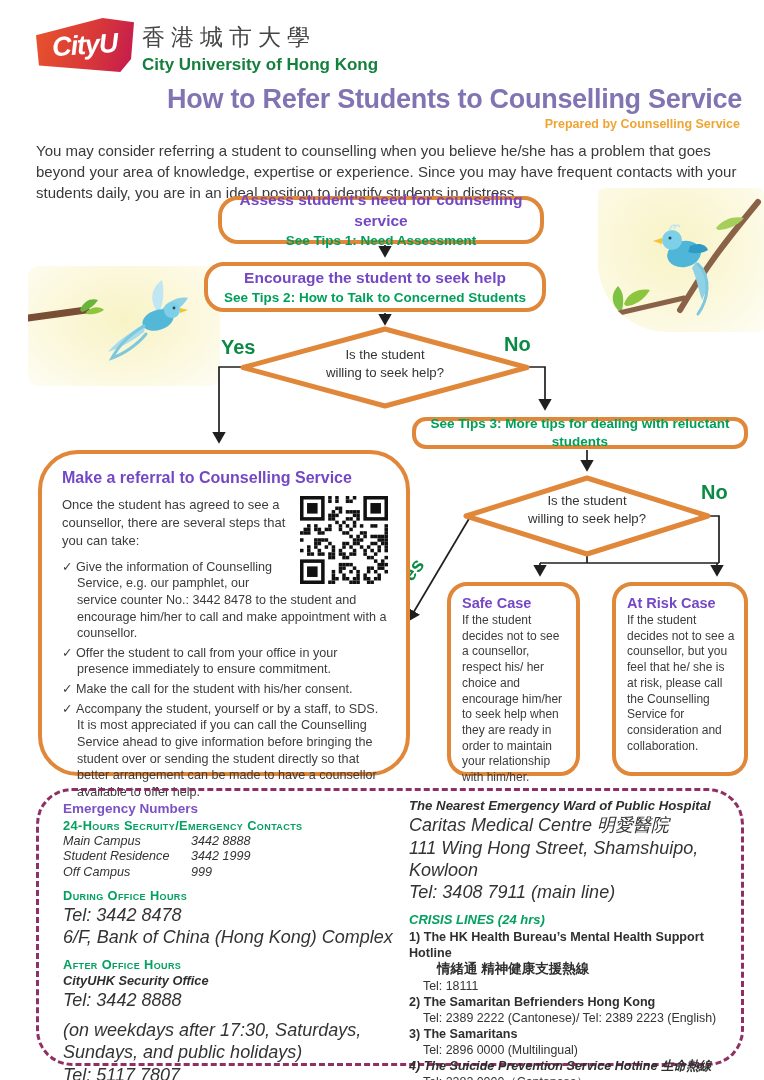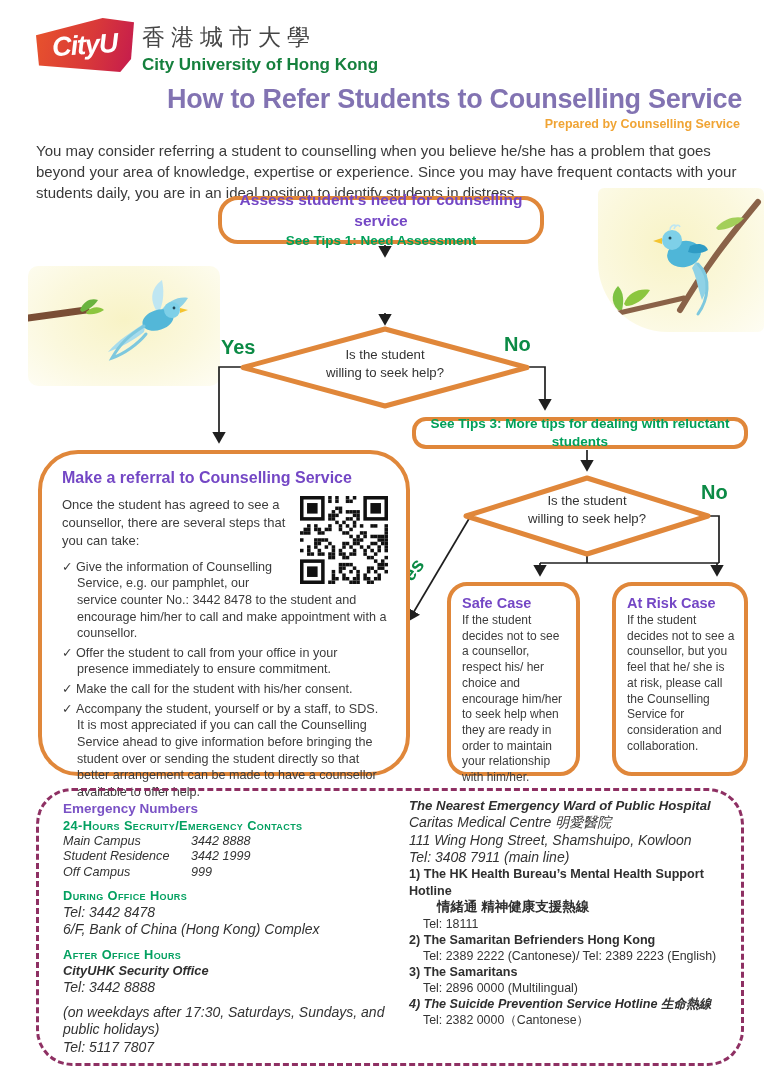--- a/index.html
+++ b/index.html
@@ -73,21 +73,21 @@
     border:3.5px dashed #8e3063; border-radius:36px; }
   .f-left  { position:absolute; left:24px; top:10px; width:330px; }
   .f-right { position:absolute; left:370px; top:7px; width:330px; }
   .f-title { font-size:13.5px; font-weight:bold; color:#7a52c5; margin-bottom:2px; }
   .f-green { font-size:12.8px; font-weight:bold; color:#03a060; font-variant:small-caps; letter-spacing:0.4px; margin-bottom:1px; }
   .f-green-i { font-size:13px; font-weight:bold; font-style:italic; color:#03a060; margin:8px 0 2px; }
   .contact-row { display:flex; font-style:italic; font-size:12.6px; line-height:1.22; color:#333; }
   .contact-row .cl { width:128px; }
   .f-gap { height:8px; }
   .bi { font-weight:bold; font-style:italic; font-size:12.8px; line-height:1.24; color:#2f2f2f; }
-  .it { font-style:italic; font-size:14px; line-height:1.24; color:#333; }
+  .it { font-style:italic; font-size:18px; line-height:1.24; color:#333; }
   .cr-name { font-weight:bold; font-size:12.6px; line-height:1.28; color:#2f2f2f; }
   .cr-name.italic { font-style:italic; }
   .cr-zh { font-weight:bold; font-size:13.5px; margin-left:28px; line-height:1.25; color:#2f2f2f; }
   .cr-tel { font-size:12.4px; margin-left:14px; line-height:1.3; color:#333; }
 </style>
 </head>
 <body>
 
 <div id="page">
 
@@ -156,20 +156,24 @@
     </g>
     <g fill="#ffffff" stroke="#e0873a" stroke-width="5" stroke-linejoin="round">
       <polygon points="385,329 527,367.5 385,406 243,367.5"></polygon>
       <polygon points="587,478 708,516 587,554 466,516"></polygon>
     </g>
   </svg>
 
   <div class="fc-box box-assess">
     <div class="t1">Assess student's need for counselling service</div>
     <div class="t2">See Tips 1: Need Assessment</div>
+  </div>
+  <div class="fc-box box-encourage">
+    <div class="t1">Encourage the student to seek help</div>
+    <div class="t2">See Tips 2: How to Talk to Concerned Students</div>
   </div>
 
   <div class="diamond-text d1-text">
     <div>Is the student</div>
     <div>willing to seek help?</div>
   </div>
   <div class="yn yes1">Yes</div>
   <div class="yn no1">No</div>
 
   <div class="fc-box box-tips3">
@@ -422,20 +426,21 @@
       <div class="f-gap"></div>
       <div class="it">(on weekdays after 17:30, Saturdays, Sundays, and public holidays)</div>
       <div class="it">Tel: 5117 7807</div>
     </div>
 
     <div class="f-right">
       <div class="bi" style="font-size:13.2px">The Nearest Emergency Ward of Public Hospital</div>
       <div class="it">Caritas Medical Centre 明愛醫院</div>
       <div class="it">111 Wing Hong Street, Shamshuipo, Kowloon</div>
       <div class="it">Tel: 3408 7911 (main line)</div>
+      <div class="f-green-i">CRISIS LINES (24 hrs)</div>
       <div>
         <div class="cr-name">1) The HK Health Bureau’s Mental Health Support Hotline</div>
         <div class="cr-zh">情緒通 精神健康支援熱線</div>
         <div class="cr-tel">Tel: 18111</div>
       </div>
       <div>
         <div class="cr-name">2) The Samaritan Befrienders Hong Kong</div>
         <div class="cr-tel">Tel: 2389 2222 (Cantonese)/  Tel: 2389 2223 (English)</div>
       </div>
       <div>

